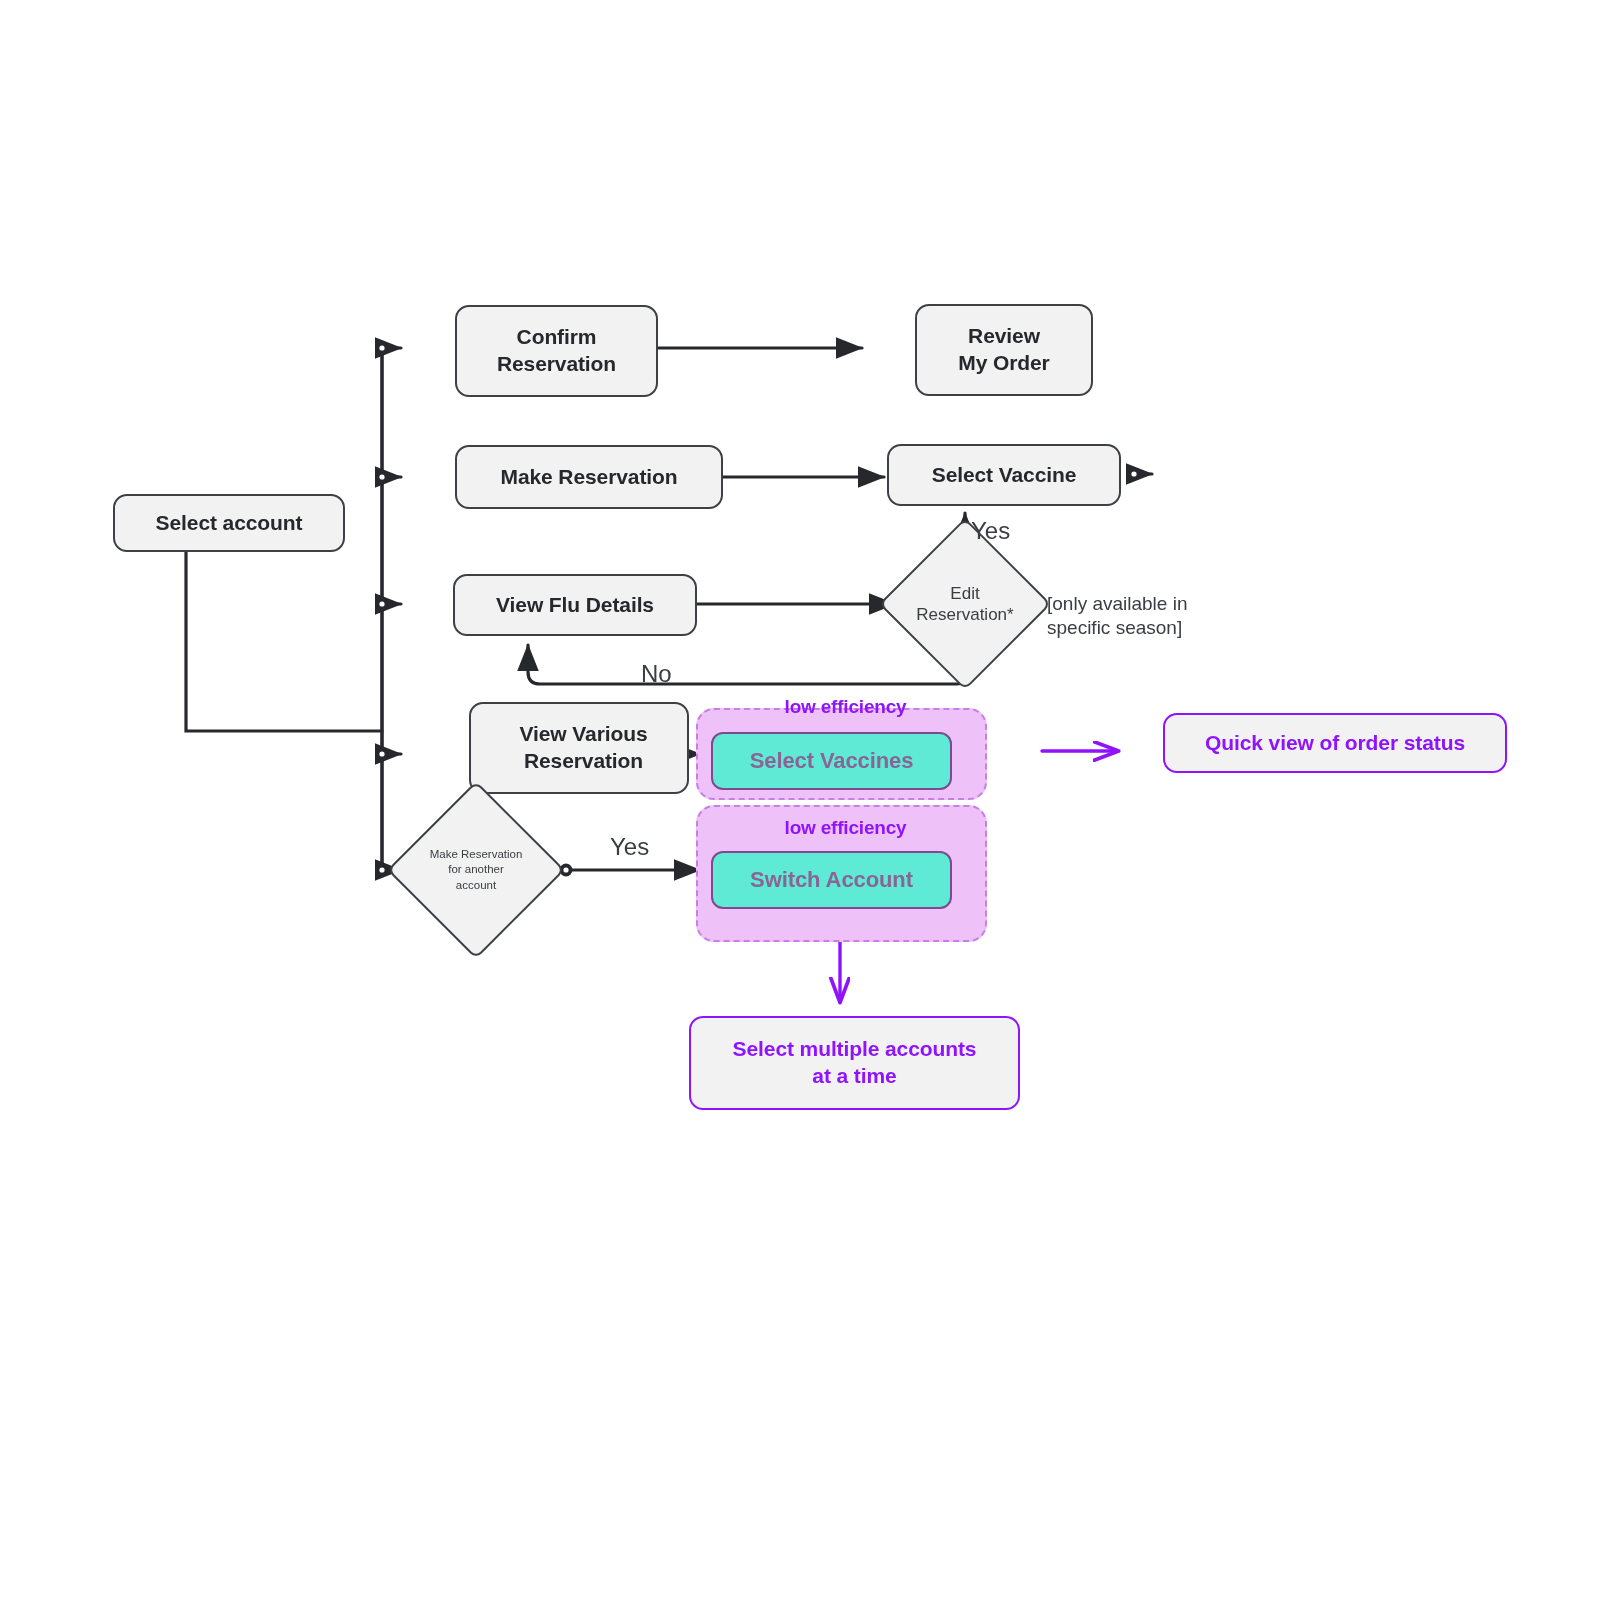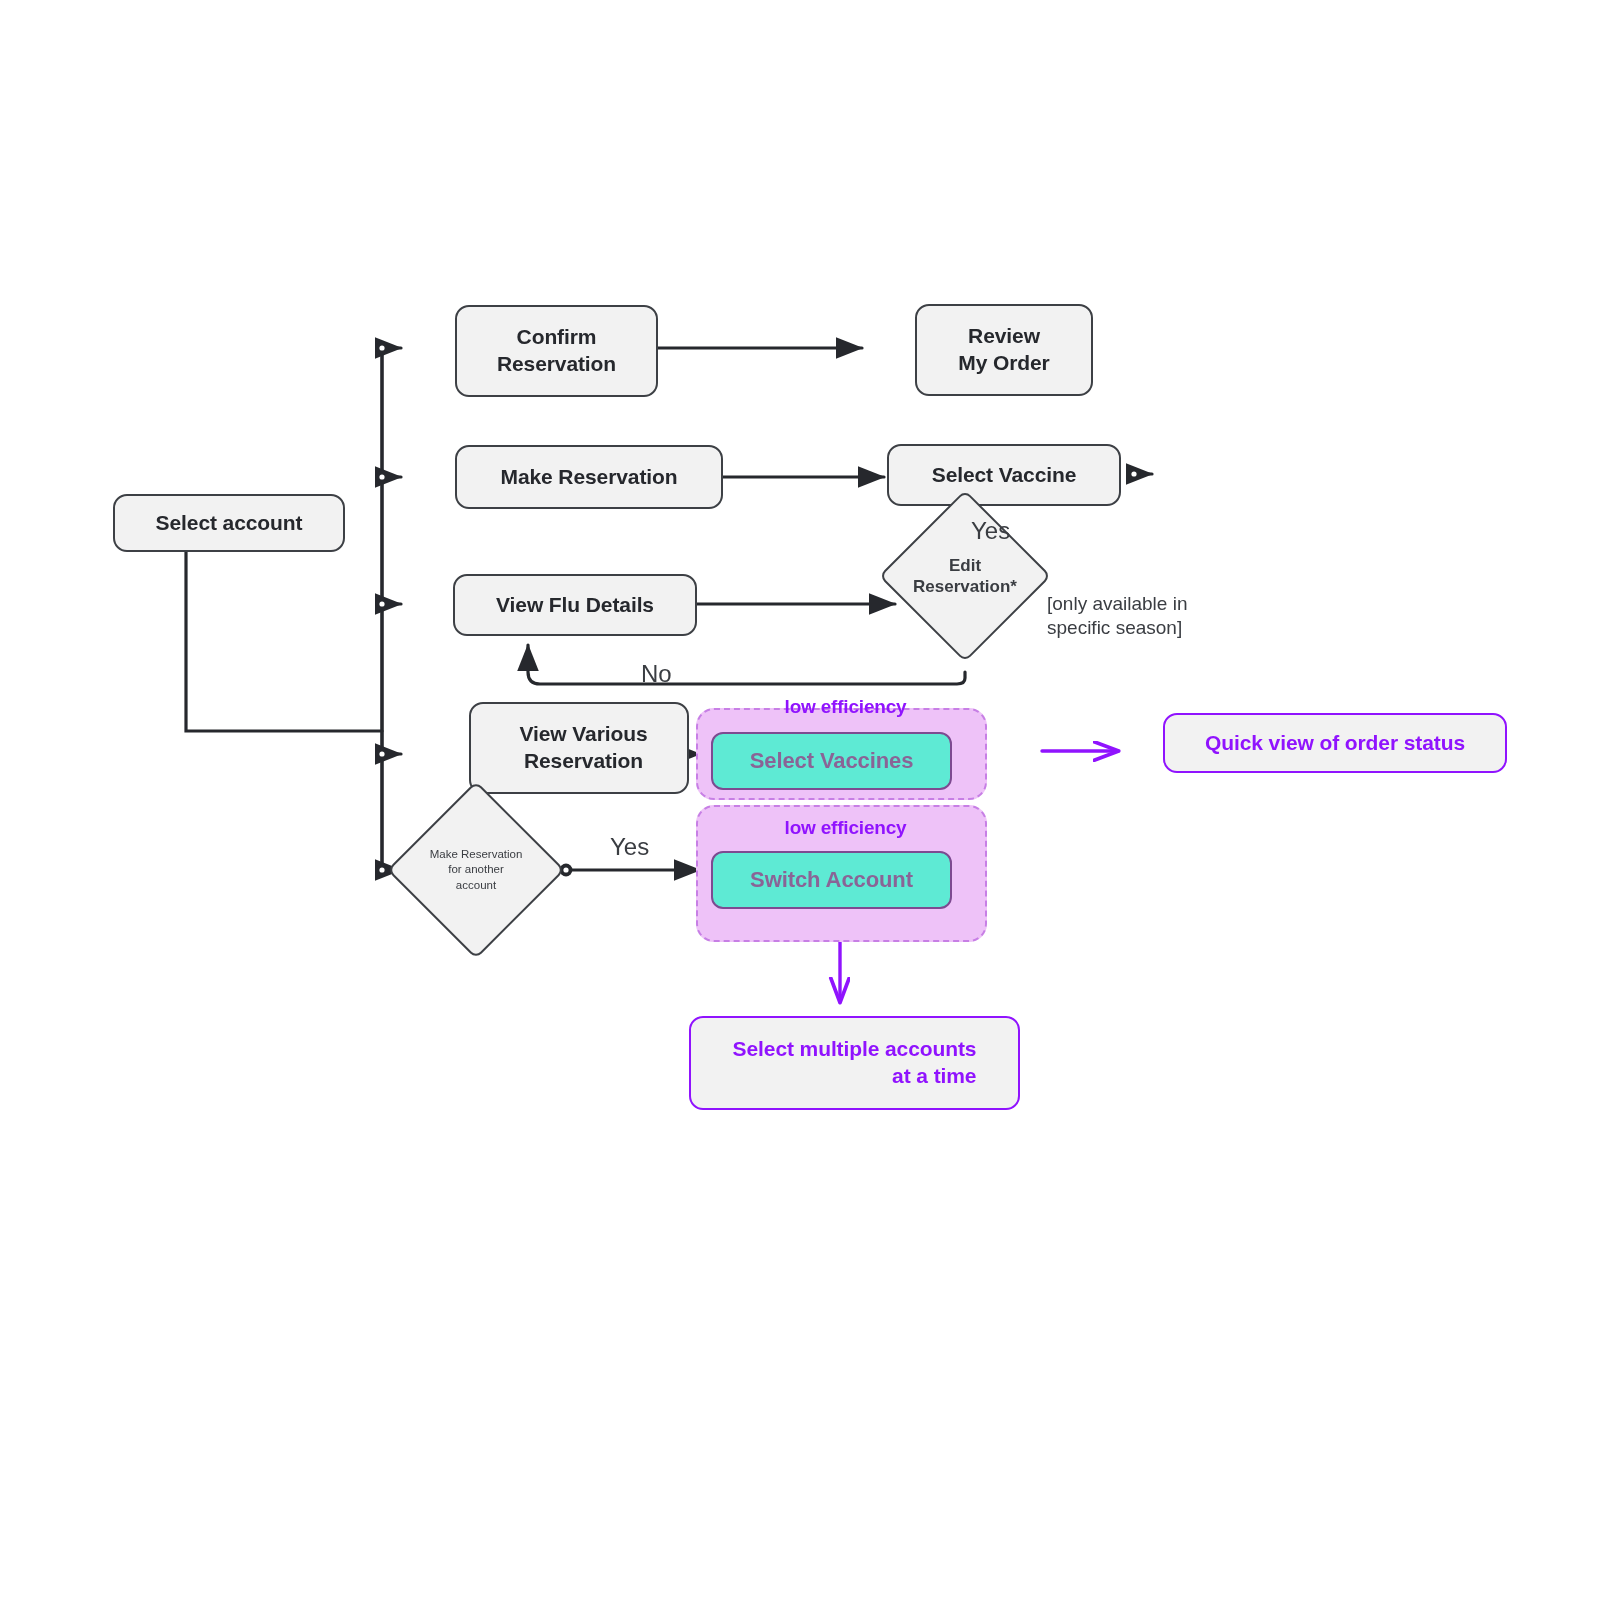--- a/index.html
+++ b/index.html
@@ -121,21 +121,21 @@
   
   .outcome {
     position: absolute;
     box-sizing: border-box;
     background: #f2f2f2;
     border: 2.5px solid #9013fe;
     border-radius: 14px;
     display: flex;
     align-items: center;
     justify-content: center;
-    text-align: right;
+    text-align: center;
     color: #9013fe;
     font-weight: bold;
     font-size: 21px;
     line-height: 1.28;
     letter-spacing: -0.1px;
   }
 
   
   .note {
     position: absolute;
@@ -254,21 +254,21 @@
 
   <div class="node proc" style="left:410px; top:574px; width:244px; height:62px;">
     <span>View Flu Details</span>
   </div>
 
   <div class="node proc" style="left:426px; top:702px; width:220px; height:92px;padding-left:9px;">
     <span style="white-space:pre-line;">View Various
 Reservation</span>
   </div>
 
-  <div class="diamond-wrap" style="left:904px; top:515px; width:122px; height:122px;font-weight:bold;">
+  <div class="diamond-wrap" style="left:904px; top:543px; width:122px; height:122px;">
     <div class="diamond-shape"></div>
     <div class="diamond-label" style="font-size:17px; white-space:pre-line;">Edit
 Reservation*</div>
   </div>
 
   <div class="diamond-wrap" style="left:413px; top:807px; width:126px; height:126px;">
     <div class="diamond-shape"></div>
     <div class="diamond-label" style="font-size:11.5px; white-space:pre-line; line-height:1.35;">Make Reservation
 for another
 account</div>

